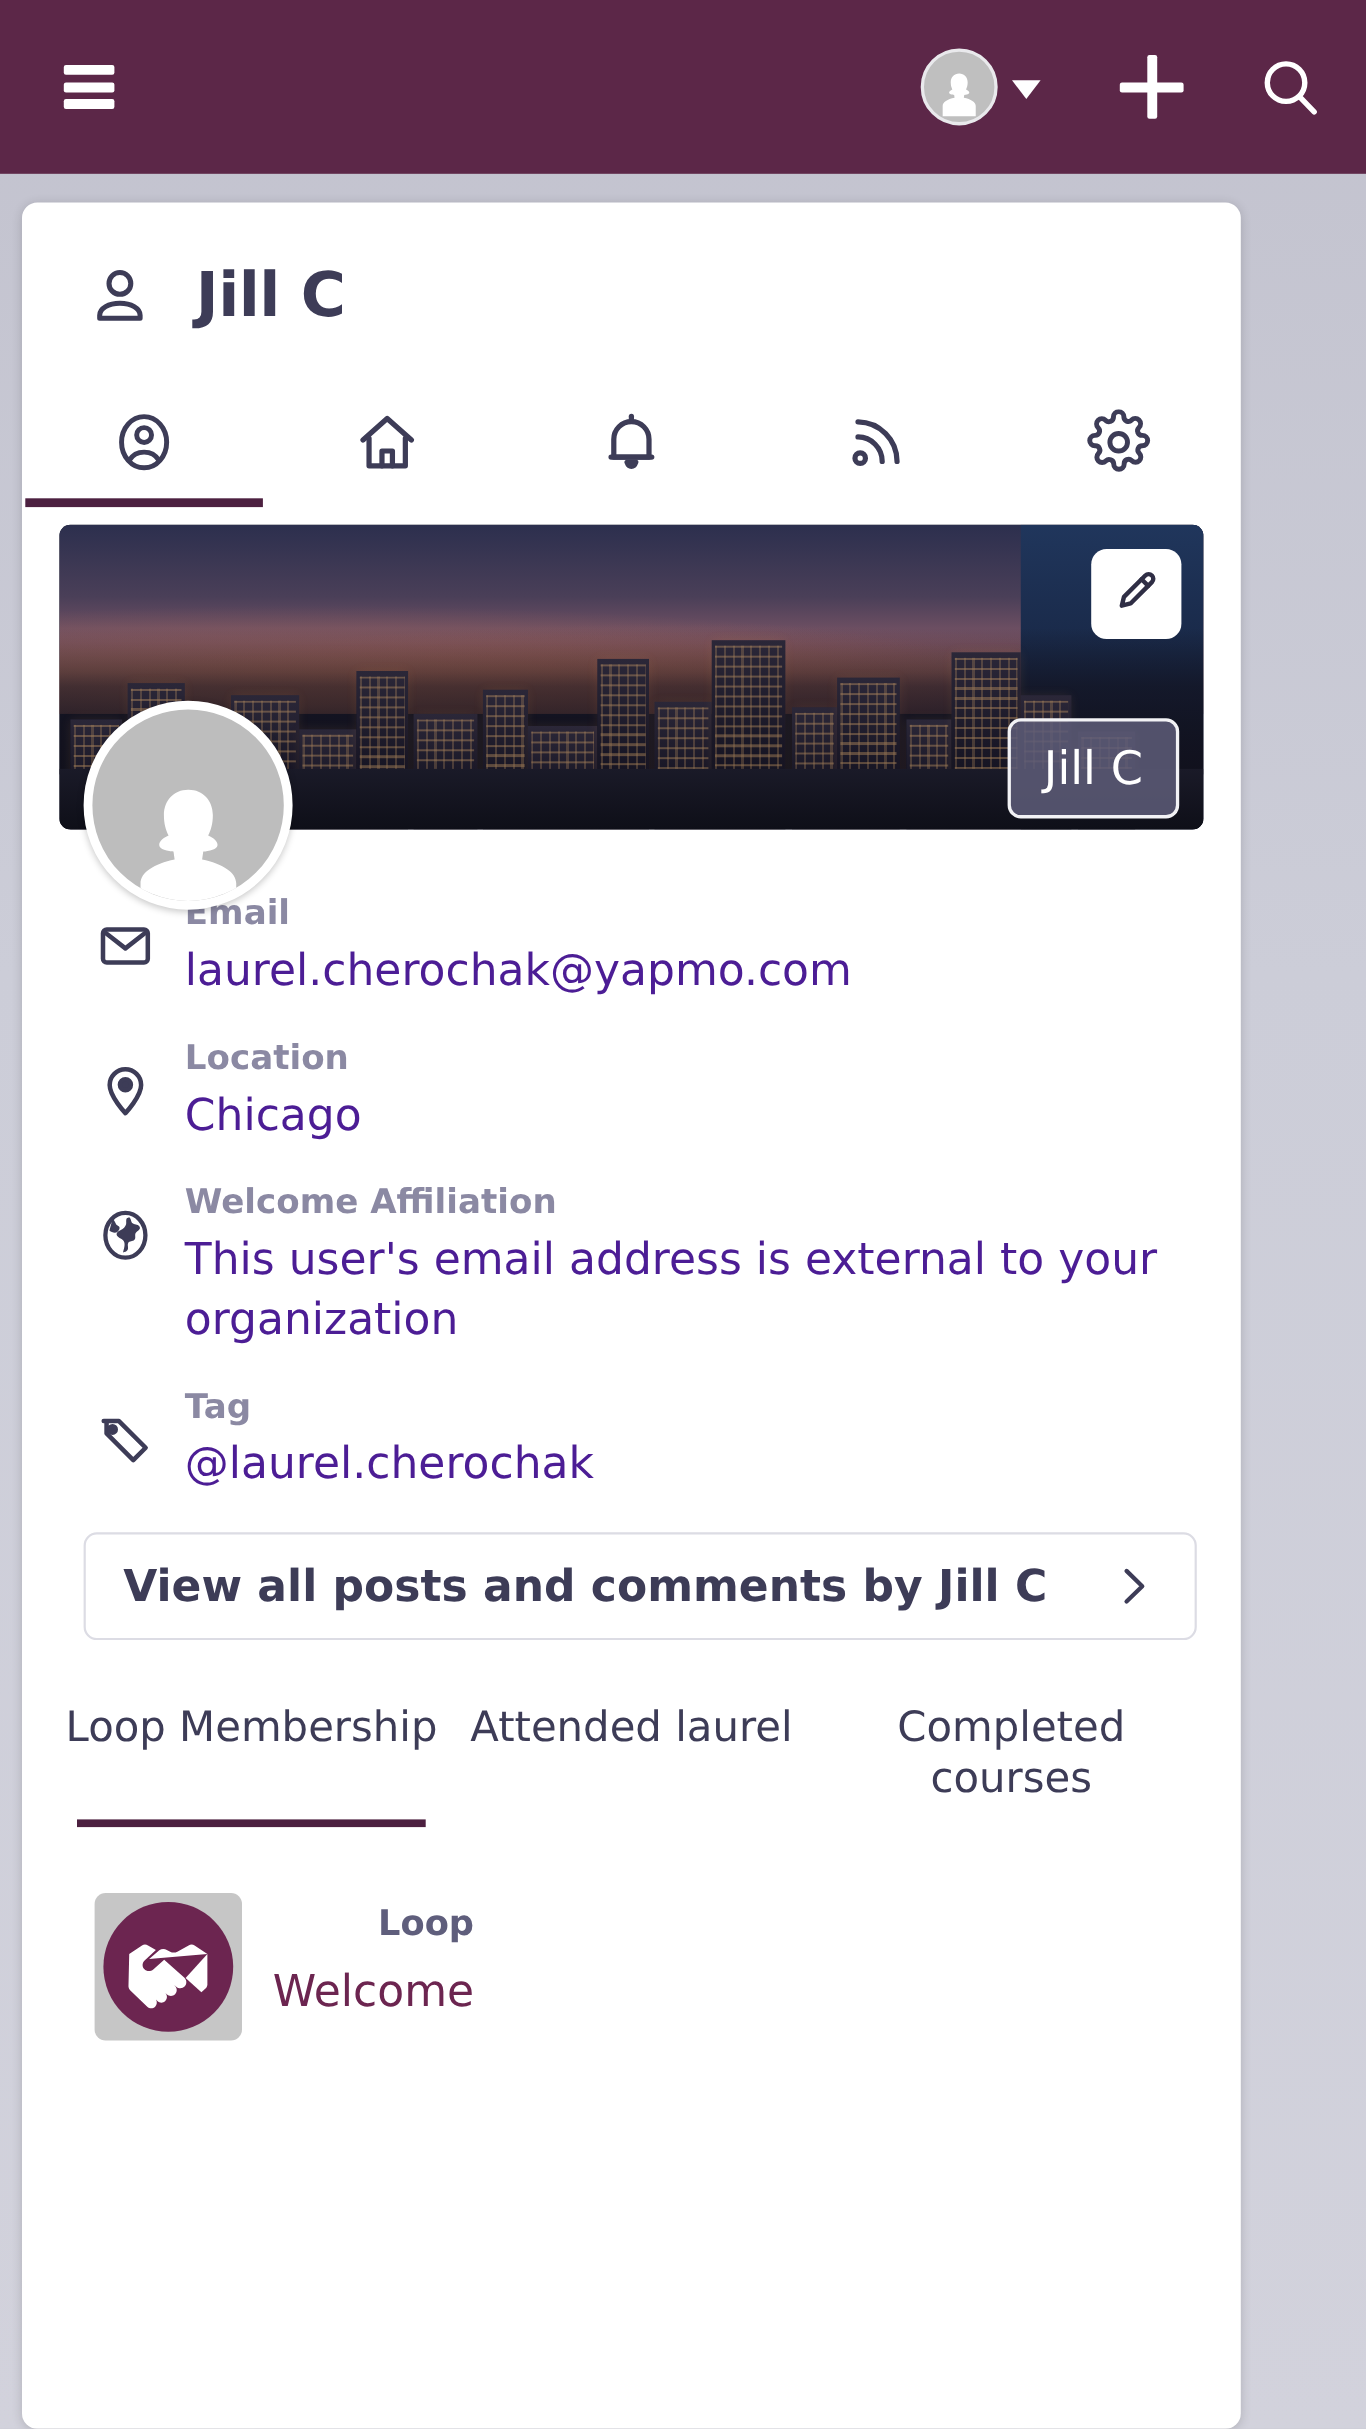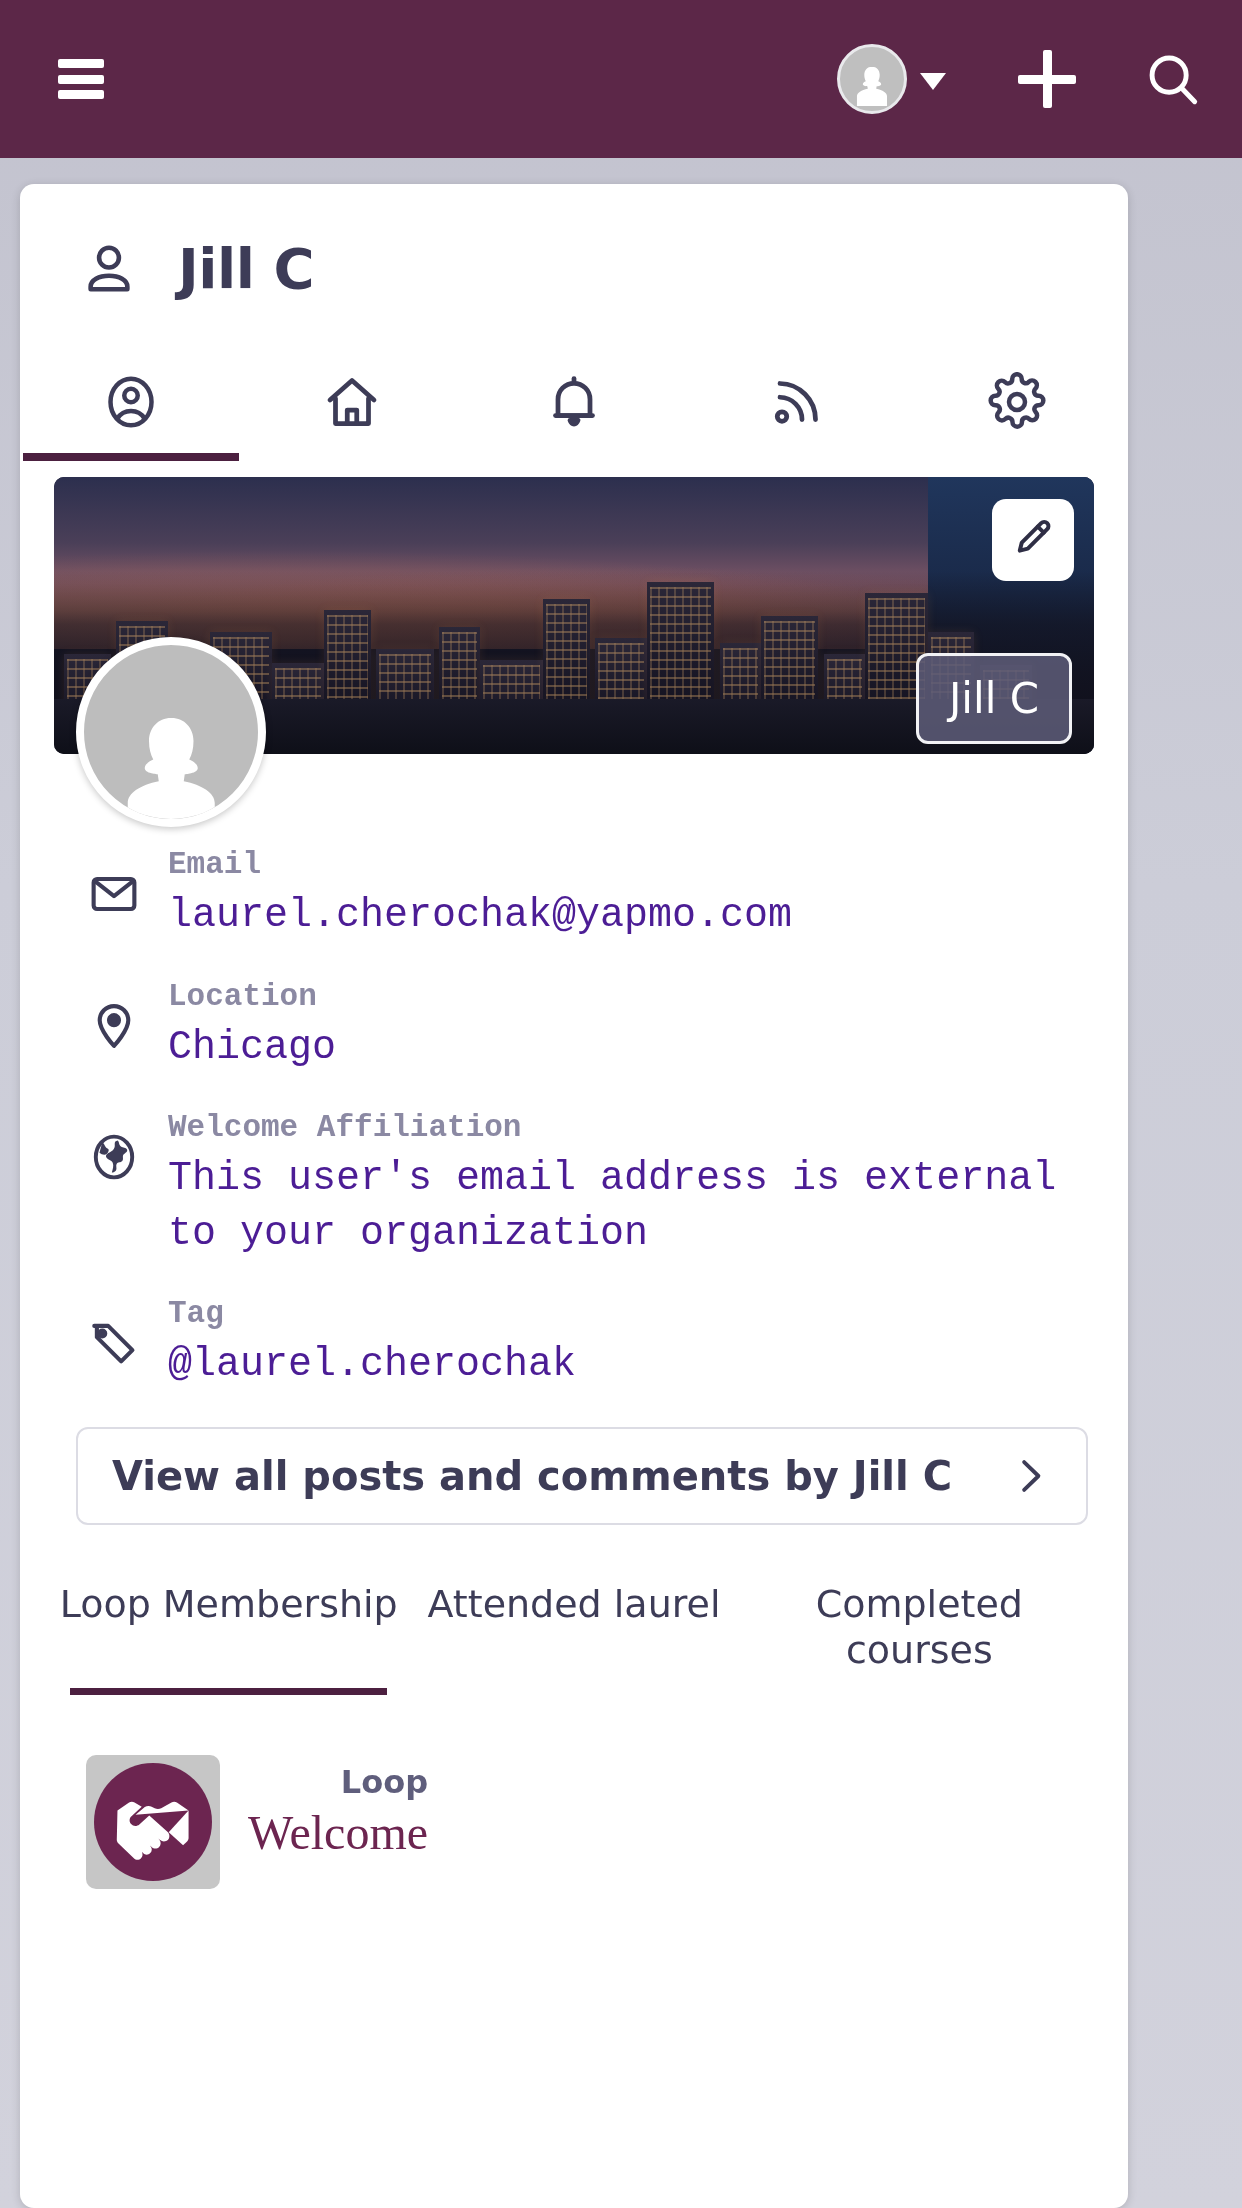--- a/index.html
+++ b/index.html
@@ -218,23 +218,22 @@
     box-shadow: 0 2px 7px rgba(0,0,0,0.22);
     display: flex; align-items: flex-end; justify-content: center;
     overflow: hidden;
     z-index: 6;
     cursor: pointer;
   }
   .avatar-lg svg { width: 120px; height: 120px; display:block; margin-bottom: -8px; }
 
   
   .info {
-    margin-top: 92px;
+    margin-top: 58px;
     padding: 0 60px 0 62px;
-    font-family: Liberation Mono, monospace;
   }
   .info-row {
     display: flex;
     align-items: flex-start;
     margin-bottom: 34px;
   }
   .info-icon {
     width: 64px; flex: none;
     display: flex; justify-content: center;
     padding-top: 22px;
@@ -322,25 +321,24 @@
     display:flex; align-items:center; justify-content:center;
   }
   .loop-thumb svg { width: 82px; height: 82px; display: block; }
   .loop-meta { margin-left: 28px; padding-top: 8px; }
   .loop-kind {
     font-size: 32px;
     font-weight: 700;
     color: #5f5e7c;
   }
   .loop-name {
-    font-size: 48px;
+    font-size: 40px;
     color: #6c2550;
-    margin-top: 6px;
+    margin-top: 22px;
     line-height: 1.1;
-    font-family: Liberation Serif, serif;
   }
 </style>
 </head>
 <body>
 
 <div class="screen">
 
   <div class="appbar">
 
     <div class="hamburger">

